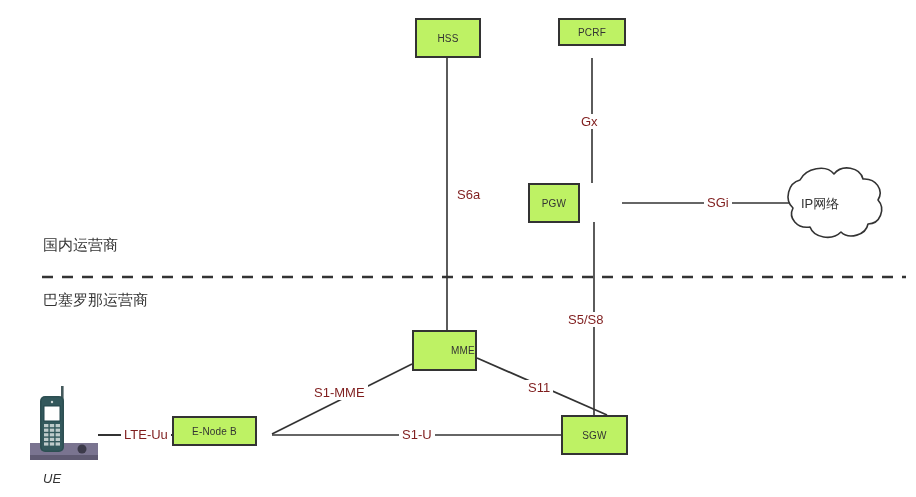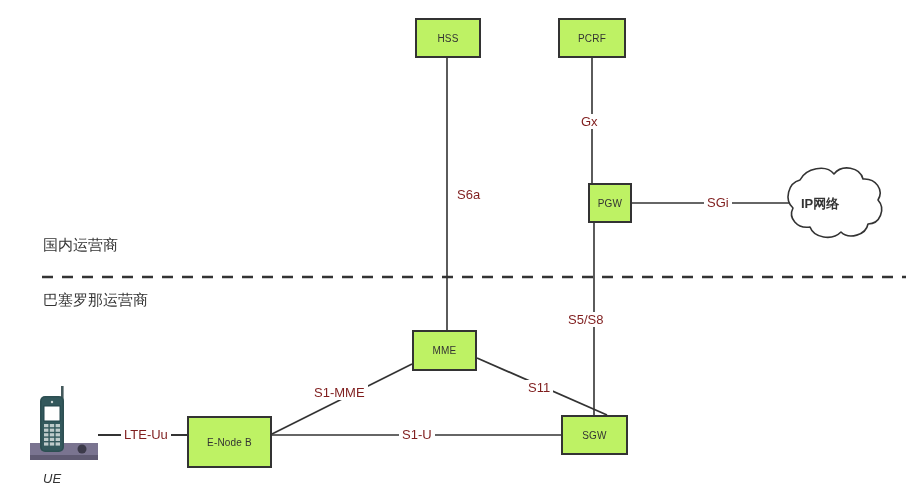--- a/index.html
+++ b/index.html
@@ -113,41 +113,41 @@
              C 866 235, 849 240, 841 232
              C 832 241, 814 238, 810 227
              C 797 229, 788 218, 793 208
              C 784 200, 788 183, 800 180 Z" fill="#ffffff" stroke="#333333" stroke-width="1.6" stroke-linejoin="round"></path>
   </svg>
 
   <div class="node-box" style="left:415px; top:18px; width:66px; height:40px;">
     <span>HSS</span>
   </div>
 
-  <div class="node-box" style="left:558px; top:18px; width:68px; height:40px;">
+  <div class="node-box" style="left:558px; top:18px; width:68px; height:28px;">
     <span>PCRF</span>
   </div>
 
-  <div class="node-box" style="left:588px; top:183px; width:44px; height:40px;">
+  <div class="node-box" style="left:528px; top:183px; width:52px; height:40px;">
     <span>PGW</span>
   </div>
 
-  <div class="node-box" style="left:412px; top:330px; width:65px; height:41px;">
+  <div class="node-box" style="left:412px; top:330px; width:65px; height:41px;justify-content:flex-end;">
     <span>MME</span>
   </div>
 
   <div class="node-box" style="left:561px; top:415px; width:67px; height:40px;">
     <span>SGW</span>
   </div>
 
-  <div class="node-box" style="left:187px; top:416px; width:85px; height:52px;">
+  <div class="node-box" style="left:172px; top:416px; width:85px; height:30px;">
     <span>E-Node B</span>
   </div>
 
-  <div class="cloud-label" style="left:801px; top:195px;font-weight:bold;">IP网络</div>
+  <div class="cloud-label" style="left:801px; top:195px;">IP网络</div>
 
   <div id="ue-device">
     <svg viewBox="0 0 68 82" width="68" height="82" xmlns="http://www.w3.org/2000/svg">
 
       <rect x="0" y="57" width="68" height="16" fill="#7a7490"></rect>
       <rect x="0" y="69" width="68" height="5" fill="#5f5a72"></rect>
       <circle cx="52" cy="63" r="4.5" fill="#3c3a4a"></circle>
 
       <rect x="31" y="0" width="2.6" height="17" fill="#44595c"></rect>
 

